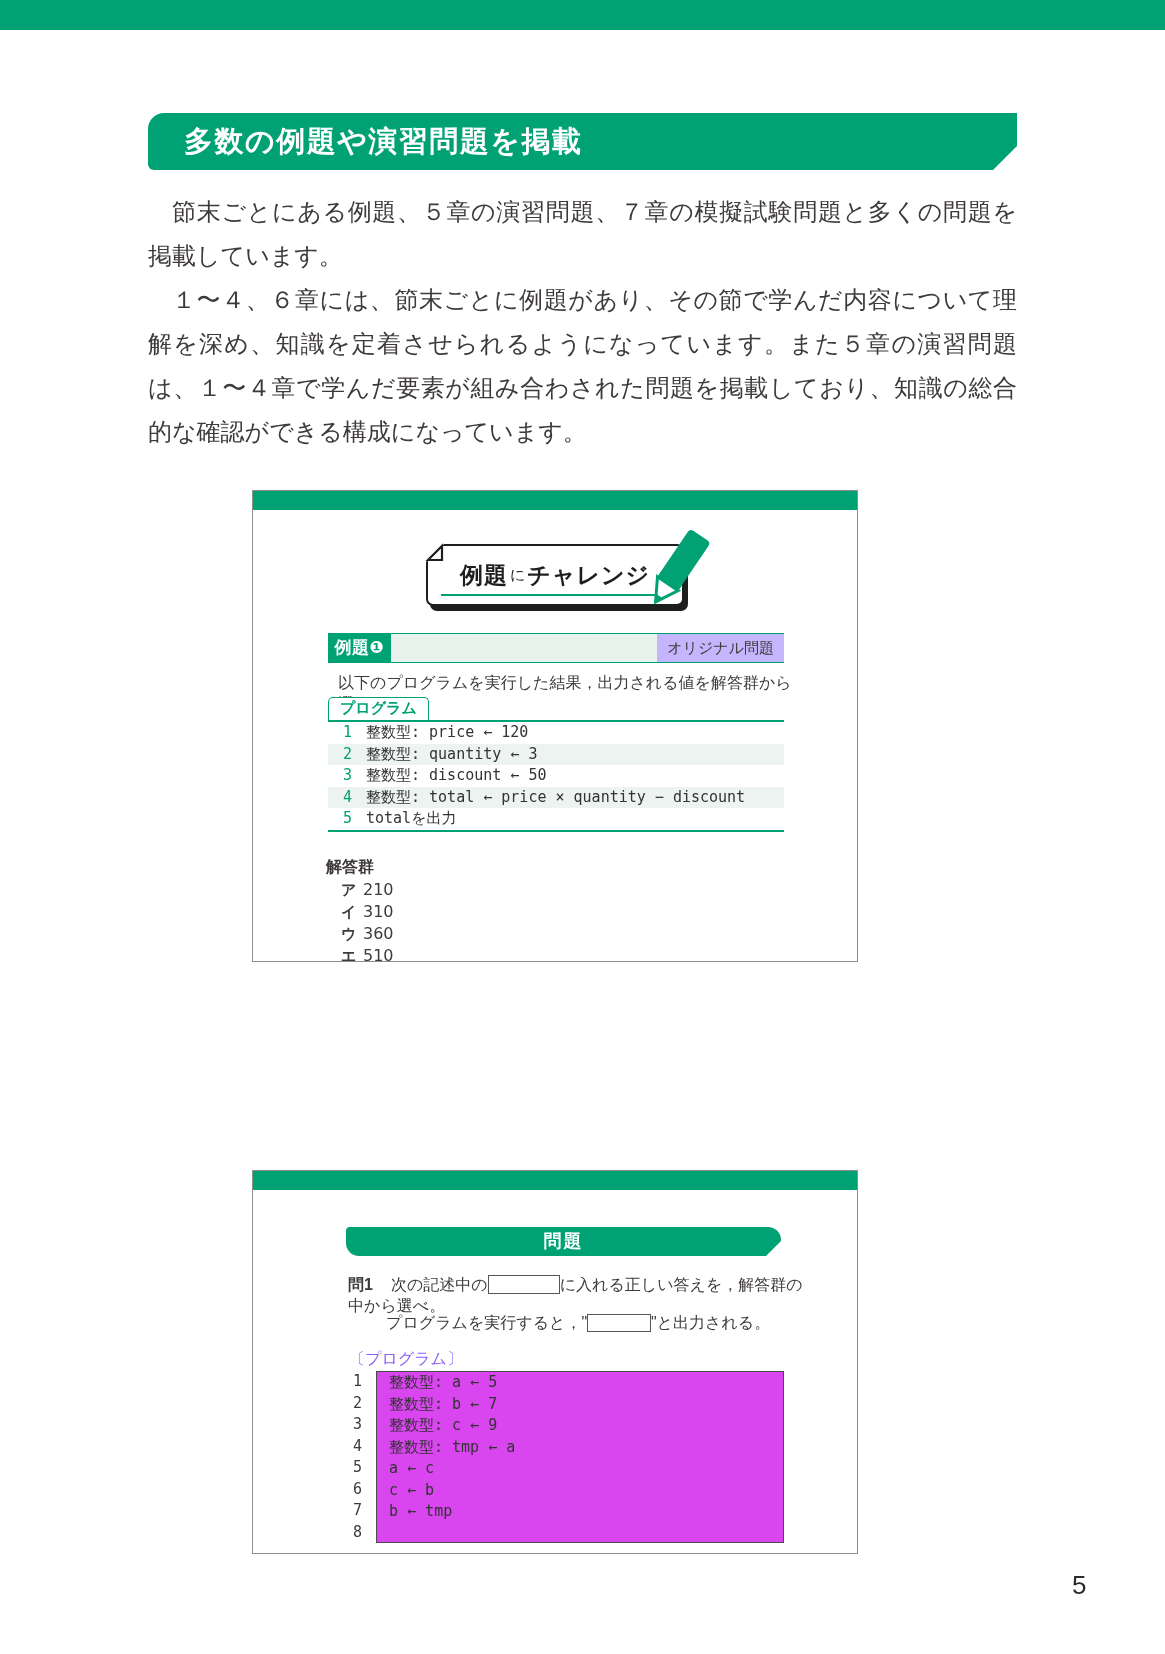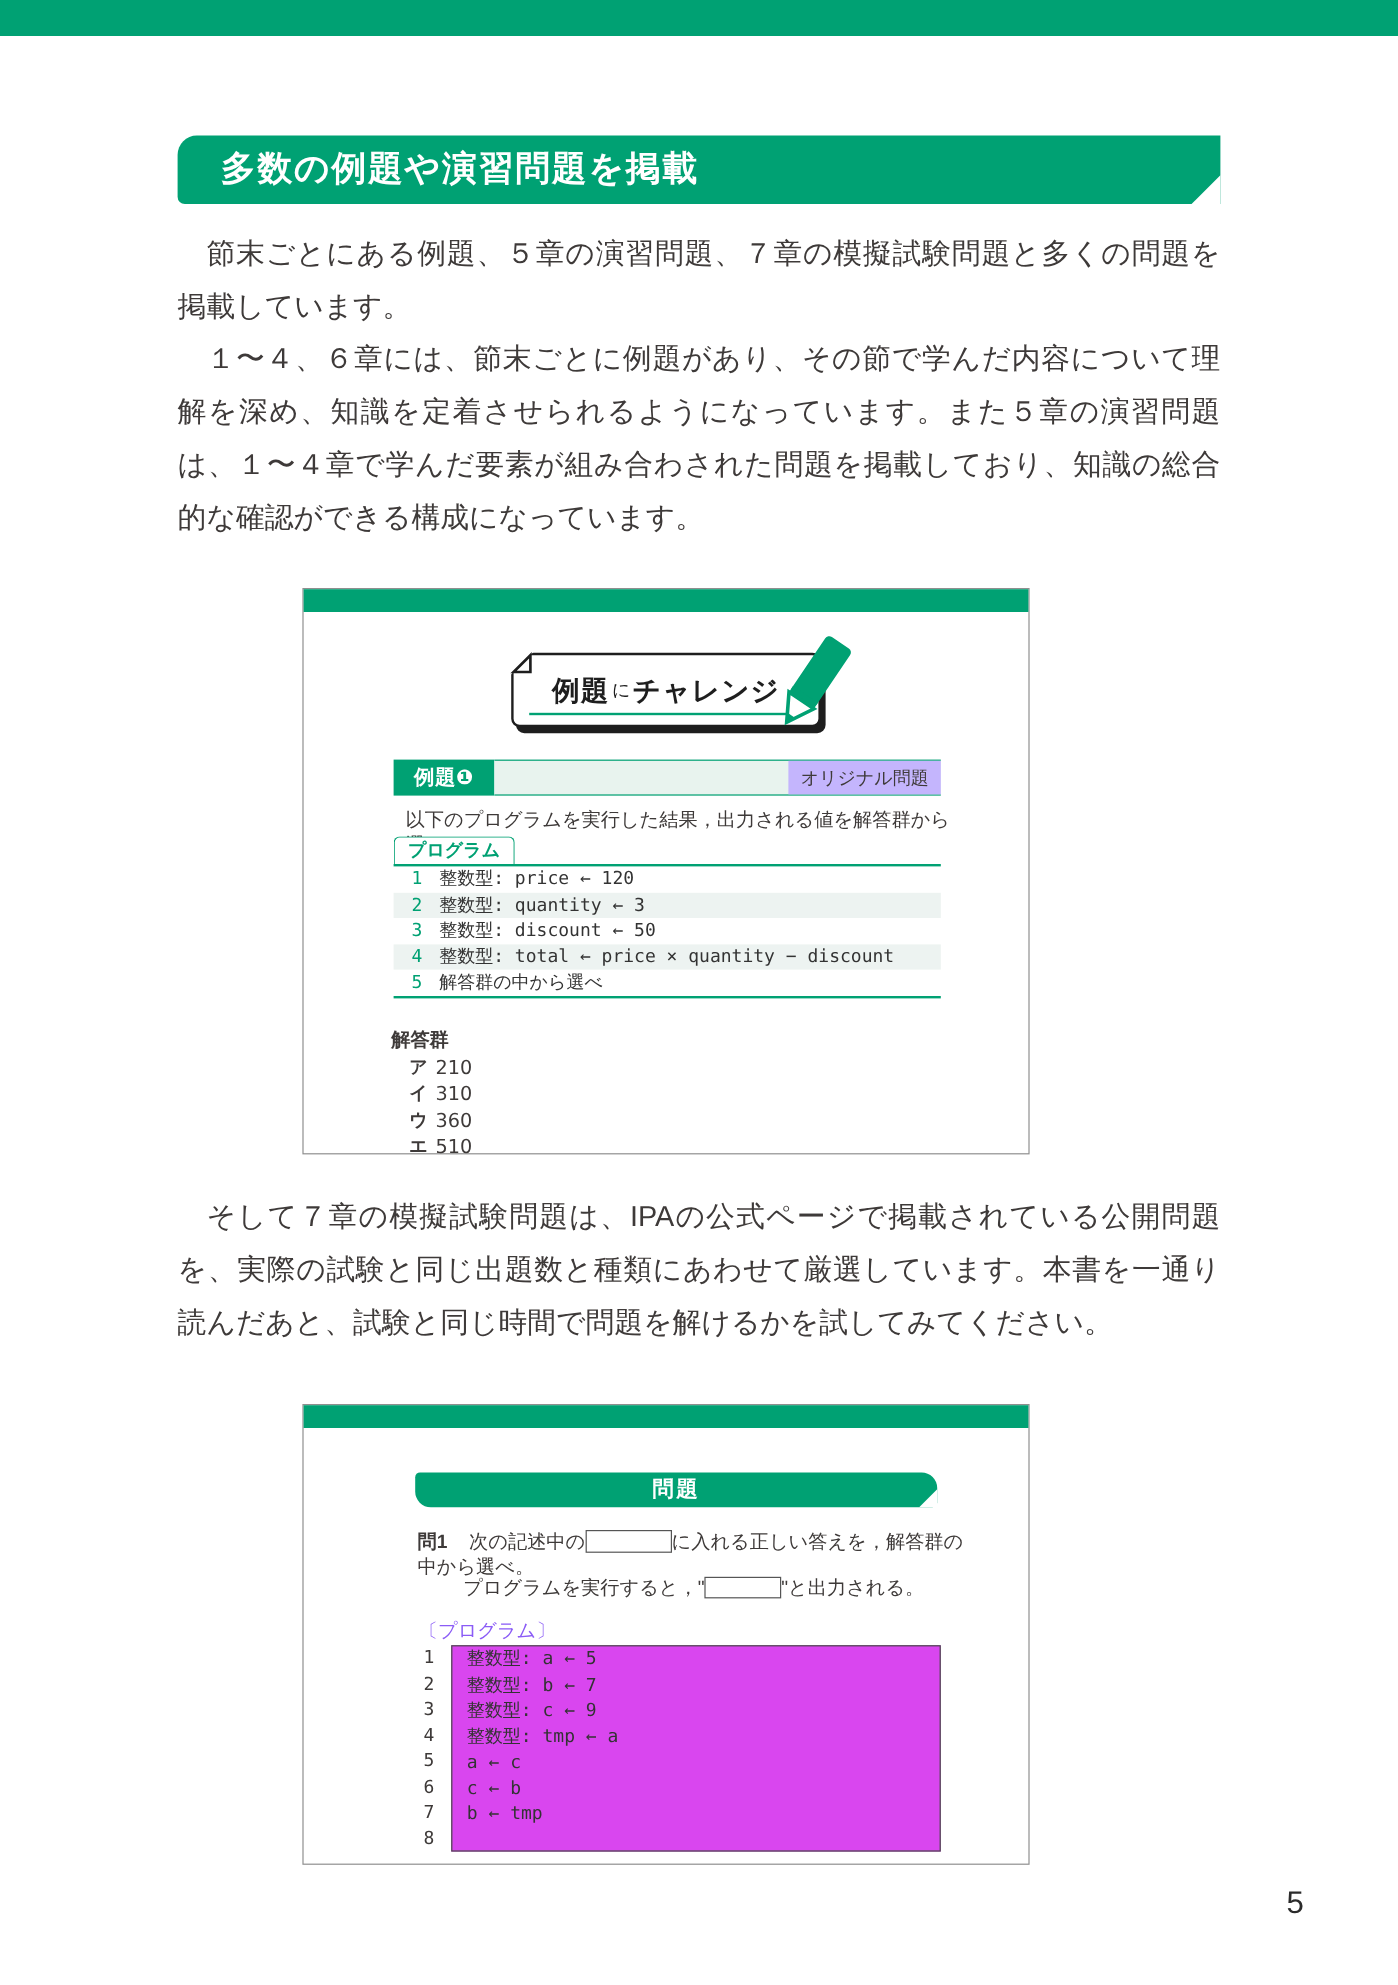--- a/index.html
+++ b/index.html
@@ -52,21 +52,21 @@
     position:absolute; left:13px; right:24px; bottom:8px;
     border-top:2.5px solid #00a173;
   }
   .challenge .t-big { font-size:23px; font-weight:bold; color:#1e1e1e; letter-spacing:1px; }
   .challenge .t-small { font-size:15px; color:#1e1e1e; margin:0 2px; }
   .fold { position:absolute; left:-3px; top:-3px; }
   .pencil { position:absolute; right:-36px; top:-26px; }
 
   
   .reidaibar { position:absolute; top:142px; left:75px; width:456px; height:30px; display:flex; }
-  .reidai-badge { width:84px; background:#00a173; color:#fff; font-weight:bold;
+  .reidai-badge { width:63px; background:#00a173; color:#fff; font-weight:bold;
     font-size:17px; text-align:center; line-height:30px; letter-spacing:0.5px; }
   .reidai-strip { flex:1; background:#e8f3ee; border-top:1.2px solid #00a173;
     border-bottom:1.2px solid #00a173; display:flex; justify-content:flex-end; }
   .reidai-tag { background:#c4b5fd; padding:0 10px; display:flex; align-items:center;
     font-size:15px; color:#3e3a39; }
 
   .statement { position:absolute; top:182px; left:85px; right:55px; font-size:16px; color:#3e3a39; }
 
   
   .progblock { position:absolute; top:206px; left:75px; width:456px; }
@@ -179,21 +179,21 @@
         <div class="coderow">
           <span class="cno">3</span>
           <span class="ccode">整数型: discount ← 50</span>
         </div>
         <div class="coderow">
           <span class="cno">4</span>
           <span class="ccode">整数型: total ← price × quantity − discount</span>
         </div>
         <div class="coderow">
           <span class="cno">5</span>
-          <span class="ccode">解答群の中から選べ</span>
+          <span class="ccode">totalを出力</span>
         </div>
       </div>
       <div class="prule"></div>
     </div>
 
     <div class="answers">
       <div class="aglabel">解答群</div>
       <div class="achoice">
         <span class="akey">ア</span>
         <span class="aval">210</span>
@@ -206,23 +206,20 @@
         <span class="akey">ウ</span>
         <span class="aval">360</span>
       </div>
       <div class="achoice">
         <span class="akey">エ</span>
         <span class="aval">510</span>
       </div>
     </div>
   </div>
 
-  <div class="bodytext middle">
-    <p>そして７章の模擬試験問題は、IPAの公式ページで掲載されている公開問題を、実際の試験と同じ出題数と種類にあわせて厳選しています。本書を一通り読んだあと、試験と同じ時間で問題を解けるかを試してみてください。</p>
-  </div>
 
   <div class="figbox fig2">
     <div class="figtopbar"></div>
 
     <div class="mbanner">
       <span>問題</span>
     </div>
 
     <div class="q1row">
       <span class="qlabel">問1</span><span>次の記述中の</span><span class="blank"></span><span>に入れる正しい答えを，解答群の中から選べ。</span>

